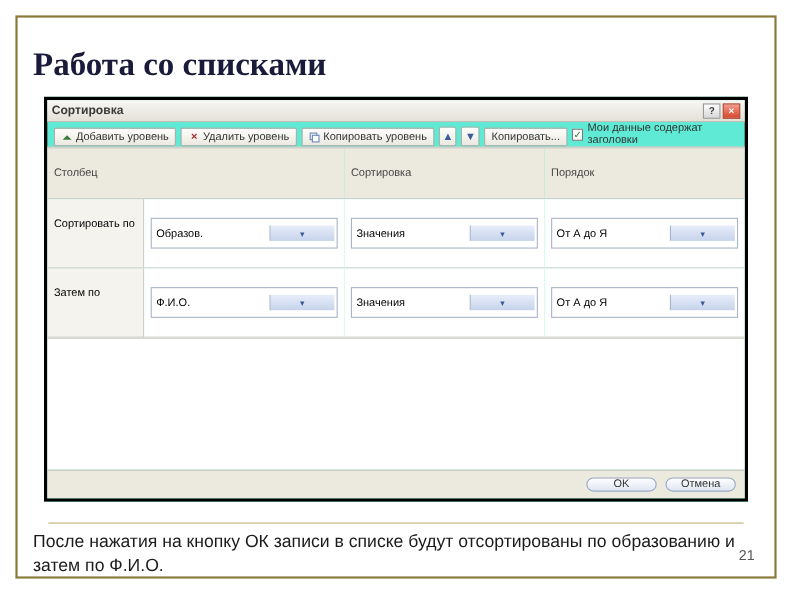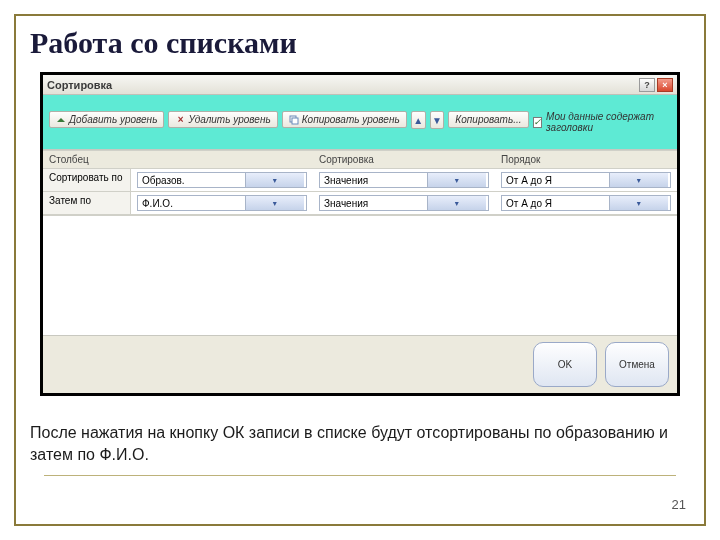--- a/index.html
+++ b/index.html
@@ -17,21 +17,21 @@
     left: 14px;
     right: 14px;
     bottom: 14px;
     border: 2px solid #8a7a3a;
     background: #fff;
     padding: 10px 14px 10px 14px;
   }
   .title {
     font-size: 30px;
     color: #1a1a3a;
-    margin: 0 0 12px 0;
+    margin: 16px 0 12px 0;
     font-weight: bold;
   }
 
   
   .dialog {
     border: 3px solid #000000;
     font-family: Tahoma, Arial, sans-serif;
     font-size: 10px;
     background: #5eead4;
     width: 640px;
@@ -54,25 +54,24 @@
     margin-left: 2px;
     border: 1px solid #9a9a9a;
     background: linear-gradient(#fefefe,#d8d8d8);
     display: flex; align-items: center; justify-content: center;
     font-size: 9px; color: #444;
   }
   .tb-btn.close { background: linear-gradient(#f39b8b,#d9472d); color:#fff; border-color:#a83a24;}
 
   .toolbar {
     display: flex;
-    align-items: flex-start;
+    align-items: flex-end;
     gap: 4px;
-    padding: 16px 6px;
+    padding: 0 6px;
     border-bottom: 1px solid #c8c8c0;
-    font-style: italic;
   }
   .tbutton {
     display: inline-flex;
     align-items: center;
     gap: 3px;
     padding: 2px 6px;
     border: 1px solid #b0b0a8;
     background: linear-gradient(#fefefd,#eae8df);
     border-radius: 2px;
     color: #333;
@@ -93,35 +92,35 @@
     font-size:10px; color:#333;
   }
   .chk .box { width:11px;height:11px;border:1px solid #7a7a7a;background:#fff;display:inline-flex;align-items:center;justify-content:center;font-size:9px;color:#2a6a2a;}
 
   .grid {
     display: grid;
     grid-template-columns: 88px 1fr 1fr 1fr;
     font-size: 10px;
   }
   .gh, .gc {
-    padding: 3px 6px;
+    padding: 17px 6px;
     border-bottom: 1px solid #d0d0c8;
   }
   .gh {
     background: #eceade;
     color: #444;
     border-top: 1px solid #d0d0c8;
   }
   .gc { background: #fff; }
   .gc.lead { background:#f4f3ee; border-right:1px solid #d0d0c8;}
   .combo {
     display:flex; align-items:center;
     border:1px solid #a8b4c8;
     background:#fff;
-    height:16px;
+    height:28px;
     padding:0 2px 0 4px;
     gap:44px;
   }
   .combo span { flex:1; white-space:nowrap; overflow:hidden; text-overflow:ellipsis;}
   .combo .dd {
     width:14px;height:14px;
     background:linear-gradient(#e8eefb,#c6d3ea);
     border-left:1px solid #a8b4c8;
     display:flex;align-items:center;justify-content:center;
     font-size:8px;color:#3a5a9a;
@@ -133,21 +132,21 @@
     border-top:1px solid #d0d0c8;
   }
   .dlg-footer {
     display:flex; justify-content:flex-end; gap:8px;
     padding:6px 8px;
     background:#eceade;
     border-top:1px solid #c8c8c0;
   }
   .footbtn {
     min-width:64px; text-align:center;
-    padding:16px 10px;
+    padding:0 10px;
     border:1px solid #9aa9c8;
     border-radius:10px;
     background:linear-gradient(#fefeff,#dfe6f2);
     font-size:10px; color:#333;
   }
 
   .body-text {
     font-family: Arial, sans-serif;
     font-size: 16px;
     color: #1b1b1b;

